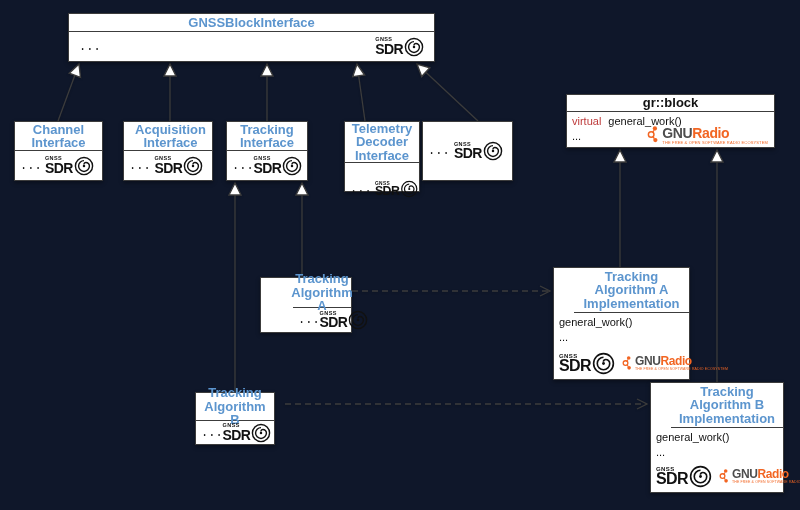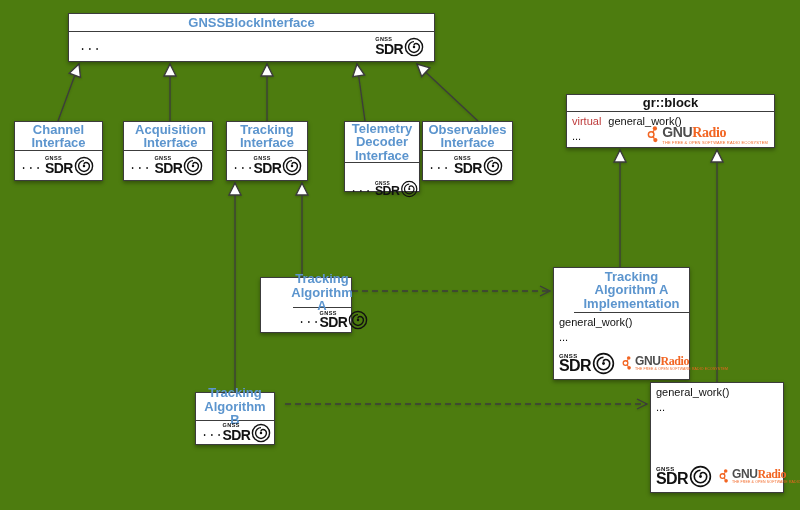--- a/index.html
+++ b/index.html
@@ -1,17 +1,17 @@
 <!DOCTYPE html>
 <html style="--accent-blue: #5C95CE; --keyword-red: #BE3B3B; --gnuradio-orange: #F26522; --gnu-gray: #4D4D4D; --border: #3C3C3C;"><head>
 <meta charset="utf-8">
 <style>
   html,body{margin:0;padding:0;background:#ffffff;}
   #canvas{
-    position:relative;width:800px;height:510px;background:#4d7c0f;overflow:hidden;
+    position:relative;width:800px;height:510px;background:#0f172a;overflow:hidden;
     font-family:"Liberation Sans",sans-serif;
   }
   .arrows{position:absolute;left:0;top:0;z-index:0;
     filter:drop-shadow(0 1px 1px rgba(0,0,0,0.18));}
   .box{
     position:absolute;z-index:1;background:#ffffff;box-sizing:border-box;
     border:1.5px solid var(--border,#3c3c3c);
     box-shadow:0 2px 4px rgba(0,0,0,0.35);
     display:flex;flex-direction:column;
   }
@@ -39,21 +39,21 @@
   .sdr-logo.lg .sdr-main{font-size:16px;}
   .sdr-logo.lg .sdr-icon{width:23px;height:23px;}
   .sdr-logo.lg .sdr-top{font-size:6px;}
 
   
   .gr-logo{display:inline-flex;align-items:center;gap:2px;}
   .gr-icon{width:11px;height:17px;}
   .gr-stack{display:flex;flex-direction:column;line-height:1;}
   .gr-name{font-size:12px;font-weight:bold;letter-spacing:-0.4px;white-space:nowrap;}
   .gr-gnu{color:var(--gnu-gray,#4d4d4d);}
-  .gr-radio{color:var(--gnuradio-orange,#f26522);font-family:Liberation Serif, serif;}
+  .gr-radio{color:var(--gnuradio-orange,#f26522);}
   .gr-tagline{color:var(--gnuradio-orange,#f26522);font-size:3.5px;letter-spacing:0.15px;white-space:nowrap;margin-top:1px;}
   .gr-logo.lg .gr-name{font-size:14px;}
   .gr-logo.lg .gr-icon{width:13px;height:20px;}
   .gr-logo.lg .gr-tagline{font-size:4px;}
 
   
   .code-body{display:flex;flex-direction:column;align-items:flex-start;padding:2px 5px;box-sizing:border-box;}
   .code-line{font-family:Liberation Sans, sans-serif;font-size:11px;line-height:15px;color:#111;white-space:pre;}
   .kw{color:var(--keyword-red,#be3b3b);margin-right:7px;}
   .impl-logos{margin-top:auto;display:flex;align-items:center;gap:7px;padding-bottom:2px;}
@@ -172,21 +172,20 @@
         <svg class="sdr-icon" viewBox="0 0 24 24">
           <circle cx="12" cy="12" r="10.3" fill="none" stroke="#111" stroke-width="1.7"></circle>
           <path d="M12,5.5 a6.5,6.5 0 1,0 6.5,6.5 a4.2,4.2 0 0,0 -4.2,-4.2 a2.4,2.4 0 0,0 -2.4,2.4" fill="none" stroke="#111" stroke-width="1.7"></path>
           <circle cx="12" cy="12" r="1.5" fill="#111"></circle>
         </svg>
       </span>
     </div>
   </div>
 
   <div class="box" style="left:422px;top:121px;width:91px;height:60px;">
-    <div class="title" style="height:29px;">Observables Interface</div>
     <div class="body iface">
       <span class="ellipsis">...</span>
       <span class="sdr-logo logo-center">
         <span class="sdr-stack">
           <span class="sdr-top">GNSS</span>
           <span class="sdr-main">SDR</span>
         </span>
         <svg class="sdr-icon" viewBox="0 0 24 24">
           <circle cx="12" cy="12" r="10.3" fill="none" stroke="#111" stroke-width="1.7"></circle>
           <path d="M12,5.5 a6.5,6.5 0 1,0 6.5,6.5 a4.2,4.2 0 0,0 -4.2,-4.2 a2.4,2.4 0 0,0 -2.4,2.4" fill="none" stroke="#111" stroke-width="1.7"></path>
@@ -281,20 +280,21 @@
           <span class="gr-stack">
             <span class="gr-name"><span class="gr-gnu">GNU</span><span class="gr-radio">Radio</span></span>
             <span class="gr-tagline">THE FREE &amp; OPEN SOFTWARE RADIO ECOSYSTEM</span>
           </span>
         </span>
       </div>
     </div>
   </div>
 
   <div class="box" style="left:650px;top:382px;width:134px;height:111px;">
+    <div class="title padwide" style="height:45px;">Tracking Algorithm B Implementation</div>
     <div class="body code-body">
       <div class="code-line">general_work()</div>
       <div class="code-line">...</div>
       <div class="impl-logos">
         <span class="sdr-logo lg">
           <span class="sdr-stack">
             <span class="sdr-top">GNSS</span>
             <span class="sdr-main">SDR</span>
           </span>
           <svg class="sdr-icon" viewBox="0 0 24 24">

